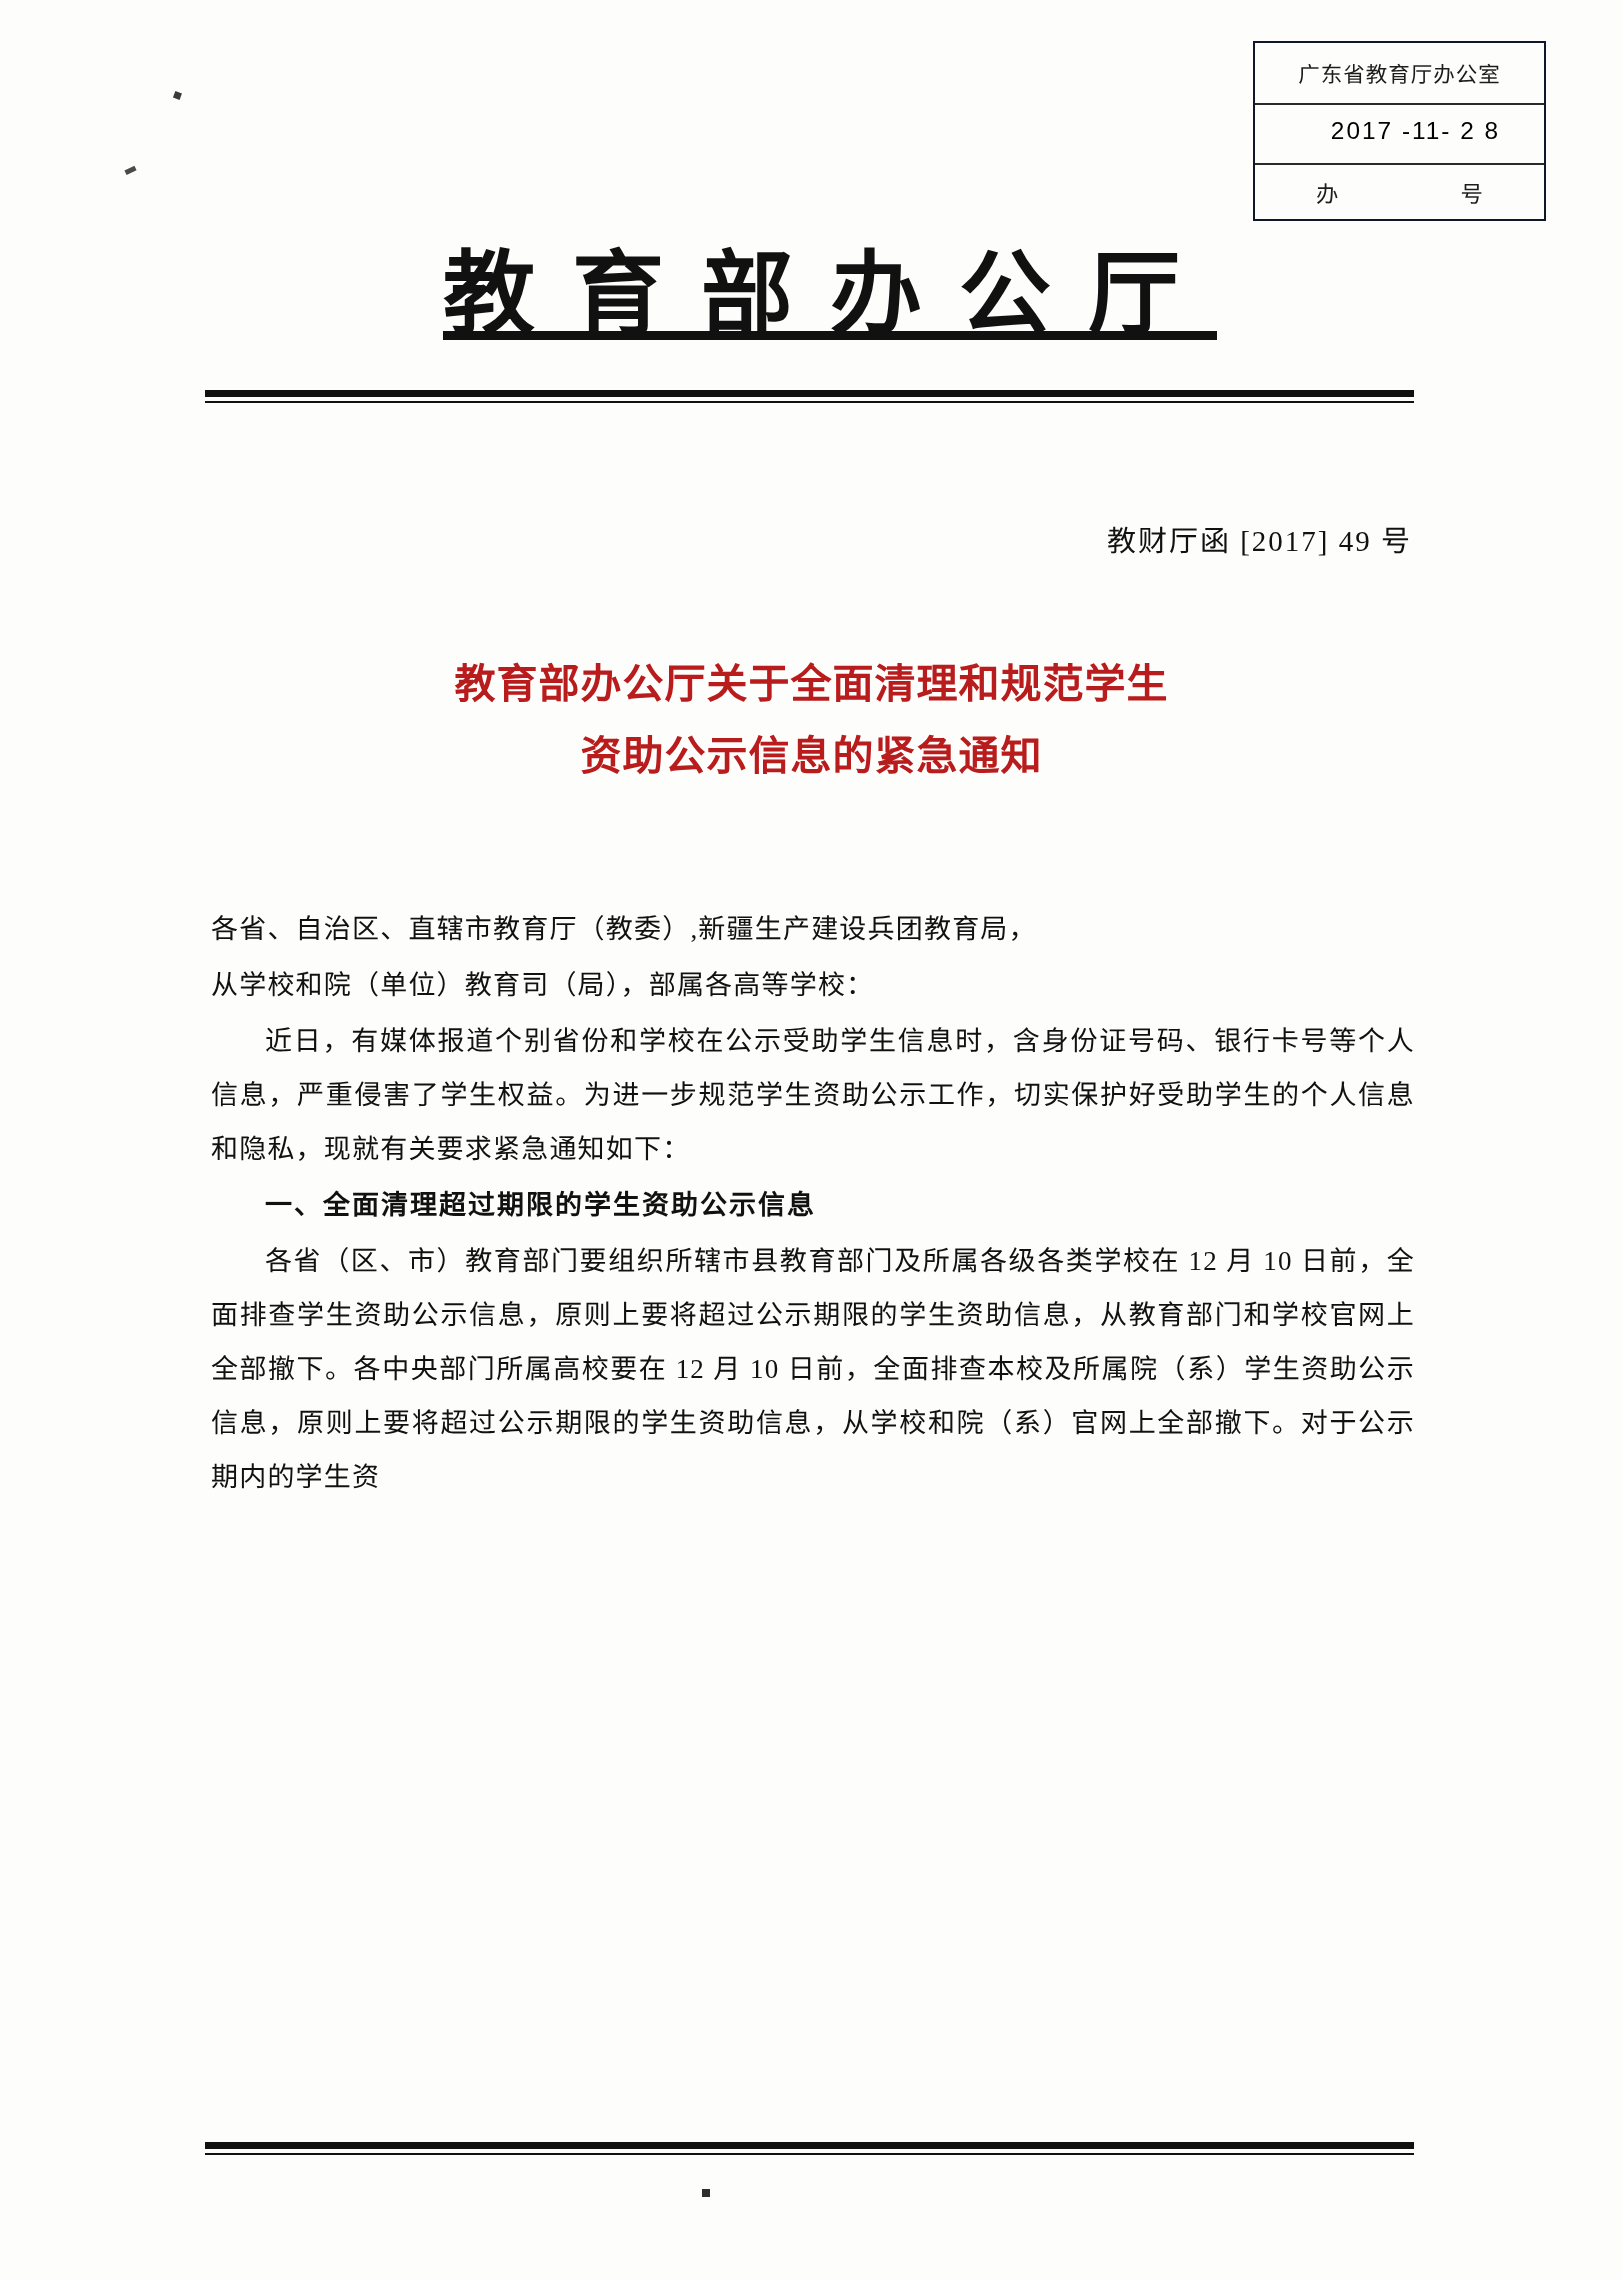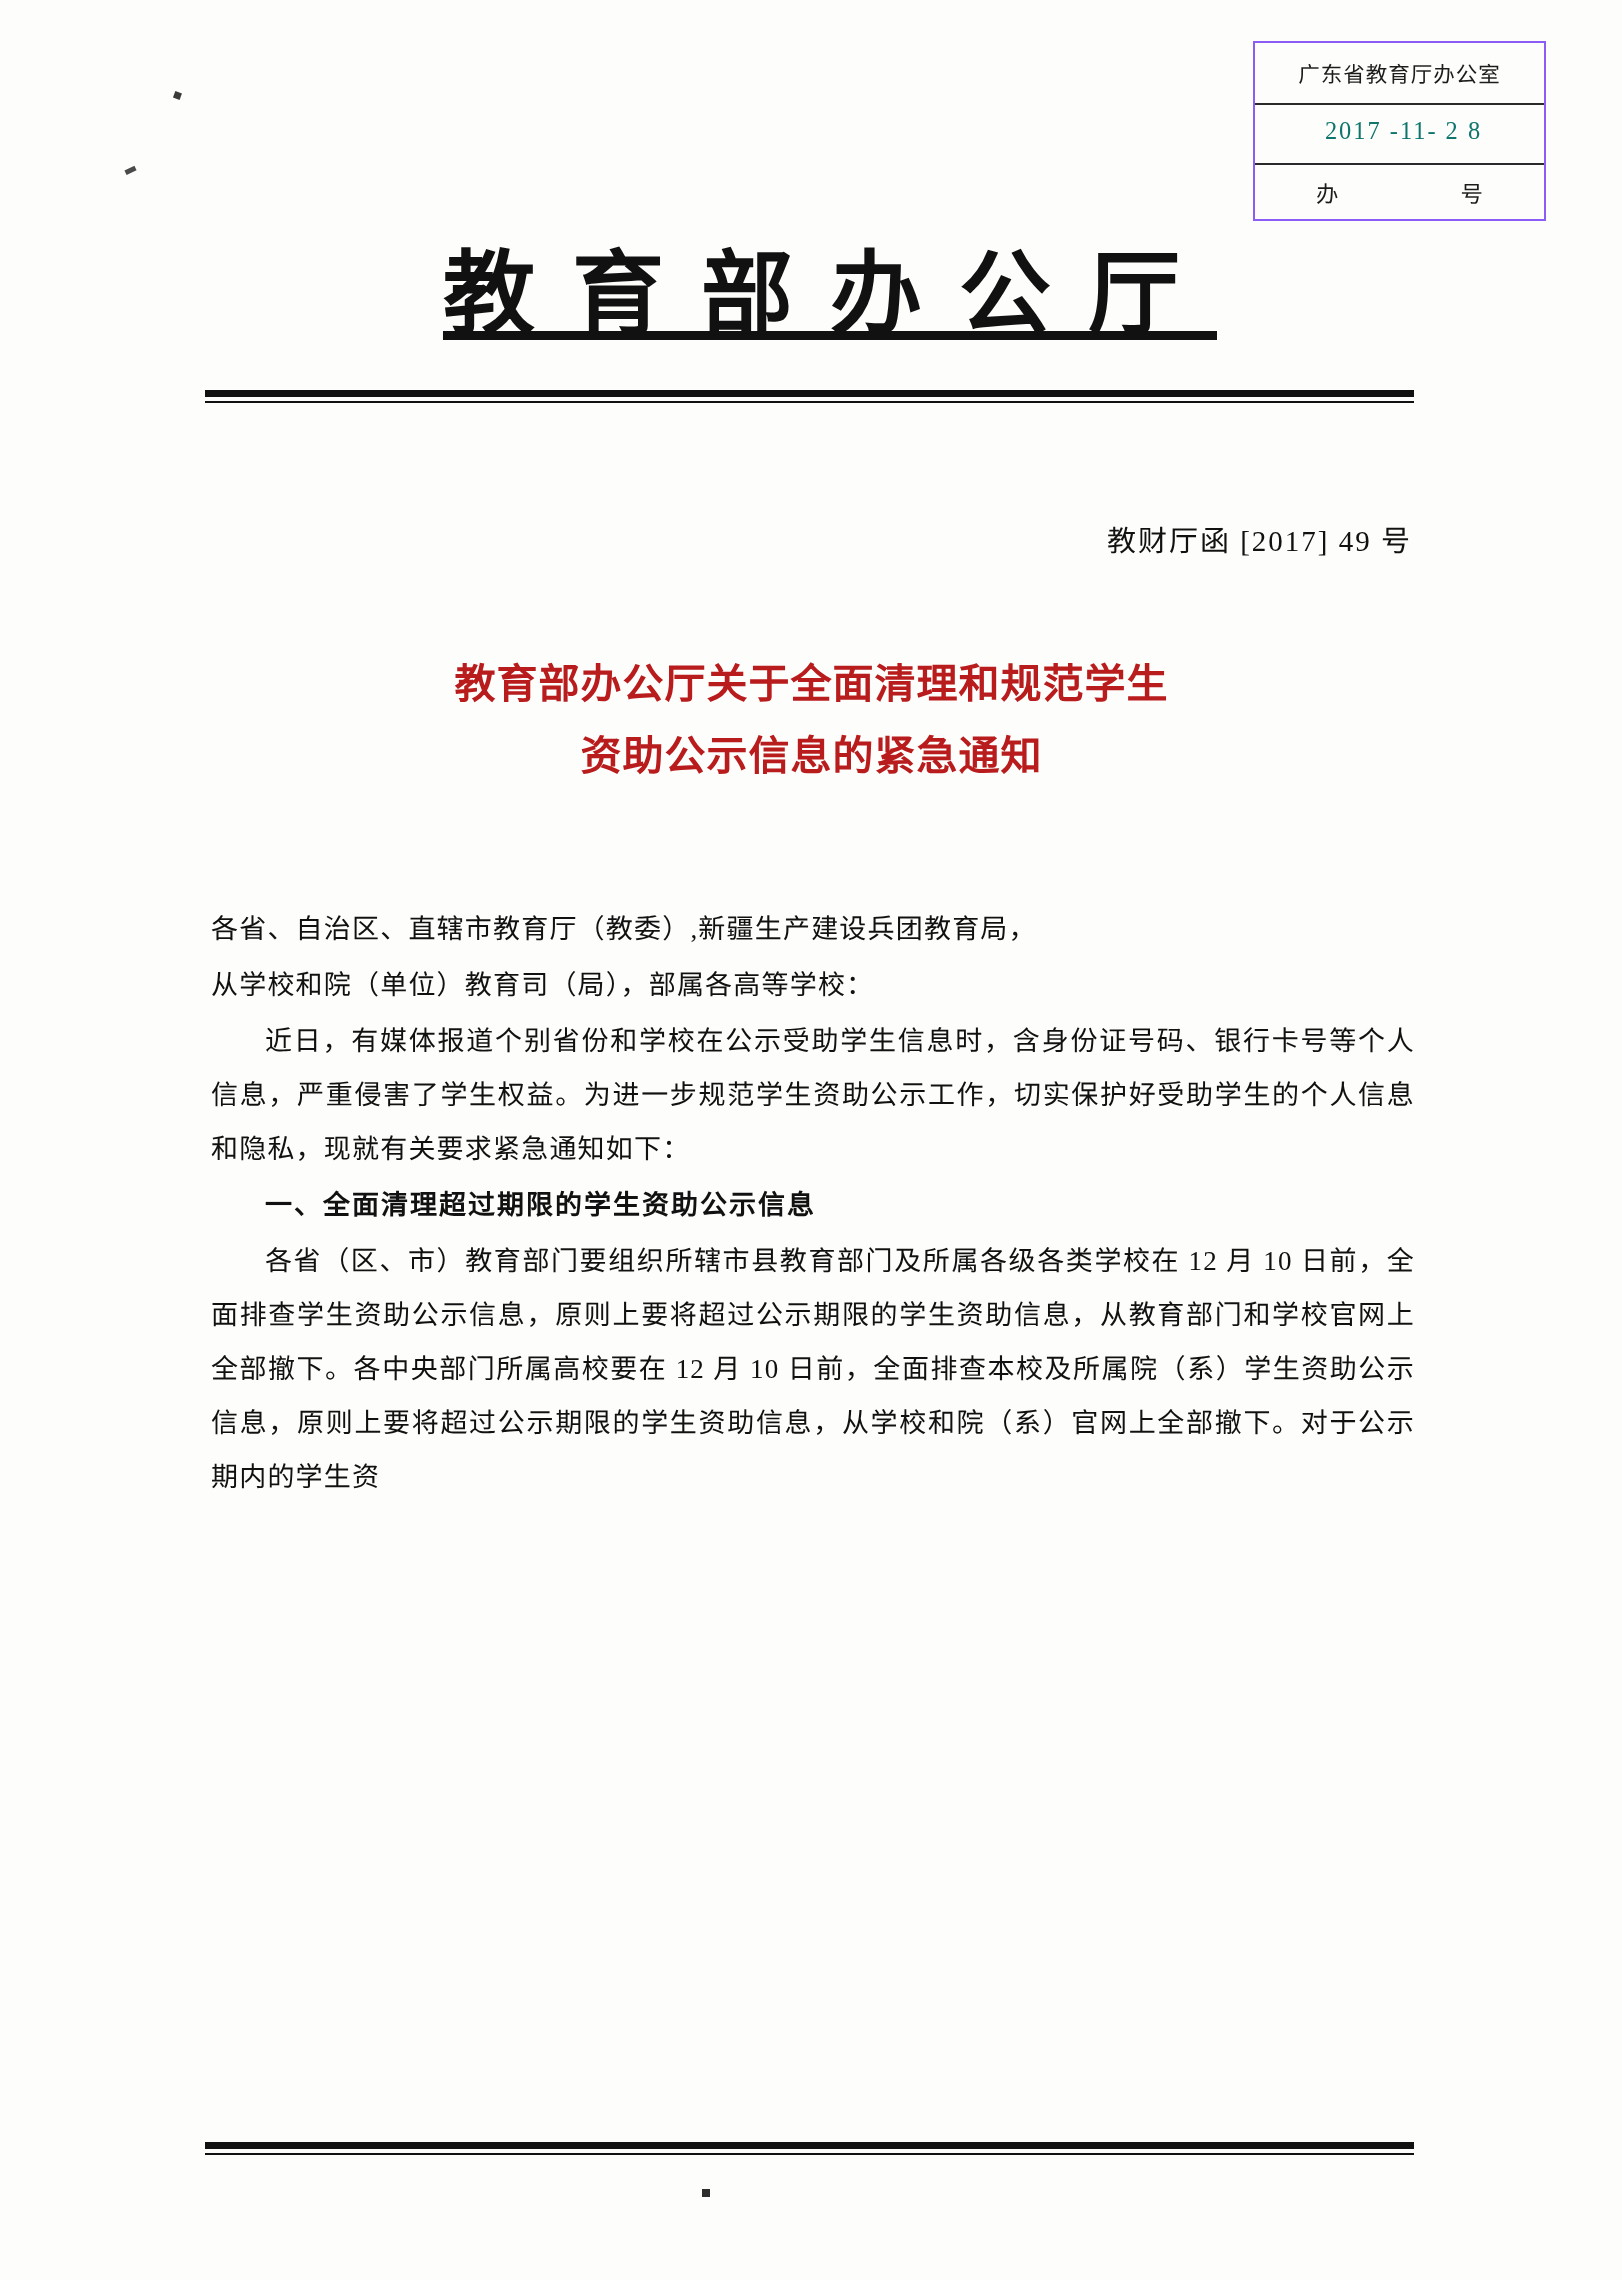--- a/index.html
+++ b/index.html
@@ -20,21 +20,21 @@
     background: #fdfdfb;
     overflow: hidden;
   }
   
   .stamp-box {
     position: absolute;
     left: 1253px;
     top: 41px;
     width: 293px;
     height: 180px;
-    border: 2px solid #8b5cf6;
+    border: 2px solid #0f172a;
     box-sizing: border-box;
   }
   .stamp-line {
     position: absolute;
     left: 0;
     width: 100%;
     border-top: 2px solid #2a2a2a;
   }
   .stamp-line.l1 { top: 60px; }
   .stamp-line.l2 { top: 120px; }
@@ -45,27 +45,27 @@
     width: 100%;
     text-align: center;
     font-size: 21.5px;
     letter-spacing: 1px;
     font-family: "Liberation Serif", "DejaVu Serif", serif;
     color: #1c1c1c;
   }
   .stamp-date {
     position: absolute;
     top: 74px;
-    left: 4px;
+    left: 16px;
     width: 100%;
     text-align: center;
     font-size: 24.4px;
     letter-spacing: 2px;
-    font-family: Liberation Serif, serif;
-    color: #0f766e;
+    font-family: Liberation Sans, sans-serif;
+    color: #000000;
   }
   .stamp-foot {
     position: absolute;
     top: 133px;
     left: 0;
     width: 100%;
     display: flex;
     justify-content: space-around;
     font-size: 22.4px;
     color: #1c1c1c;

